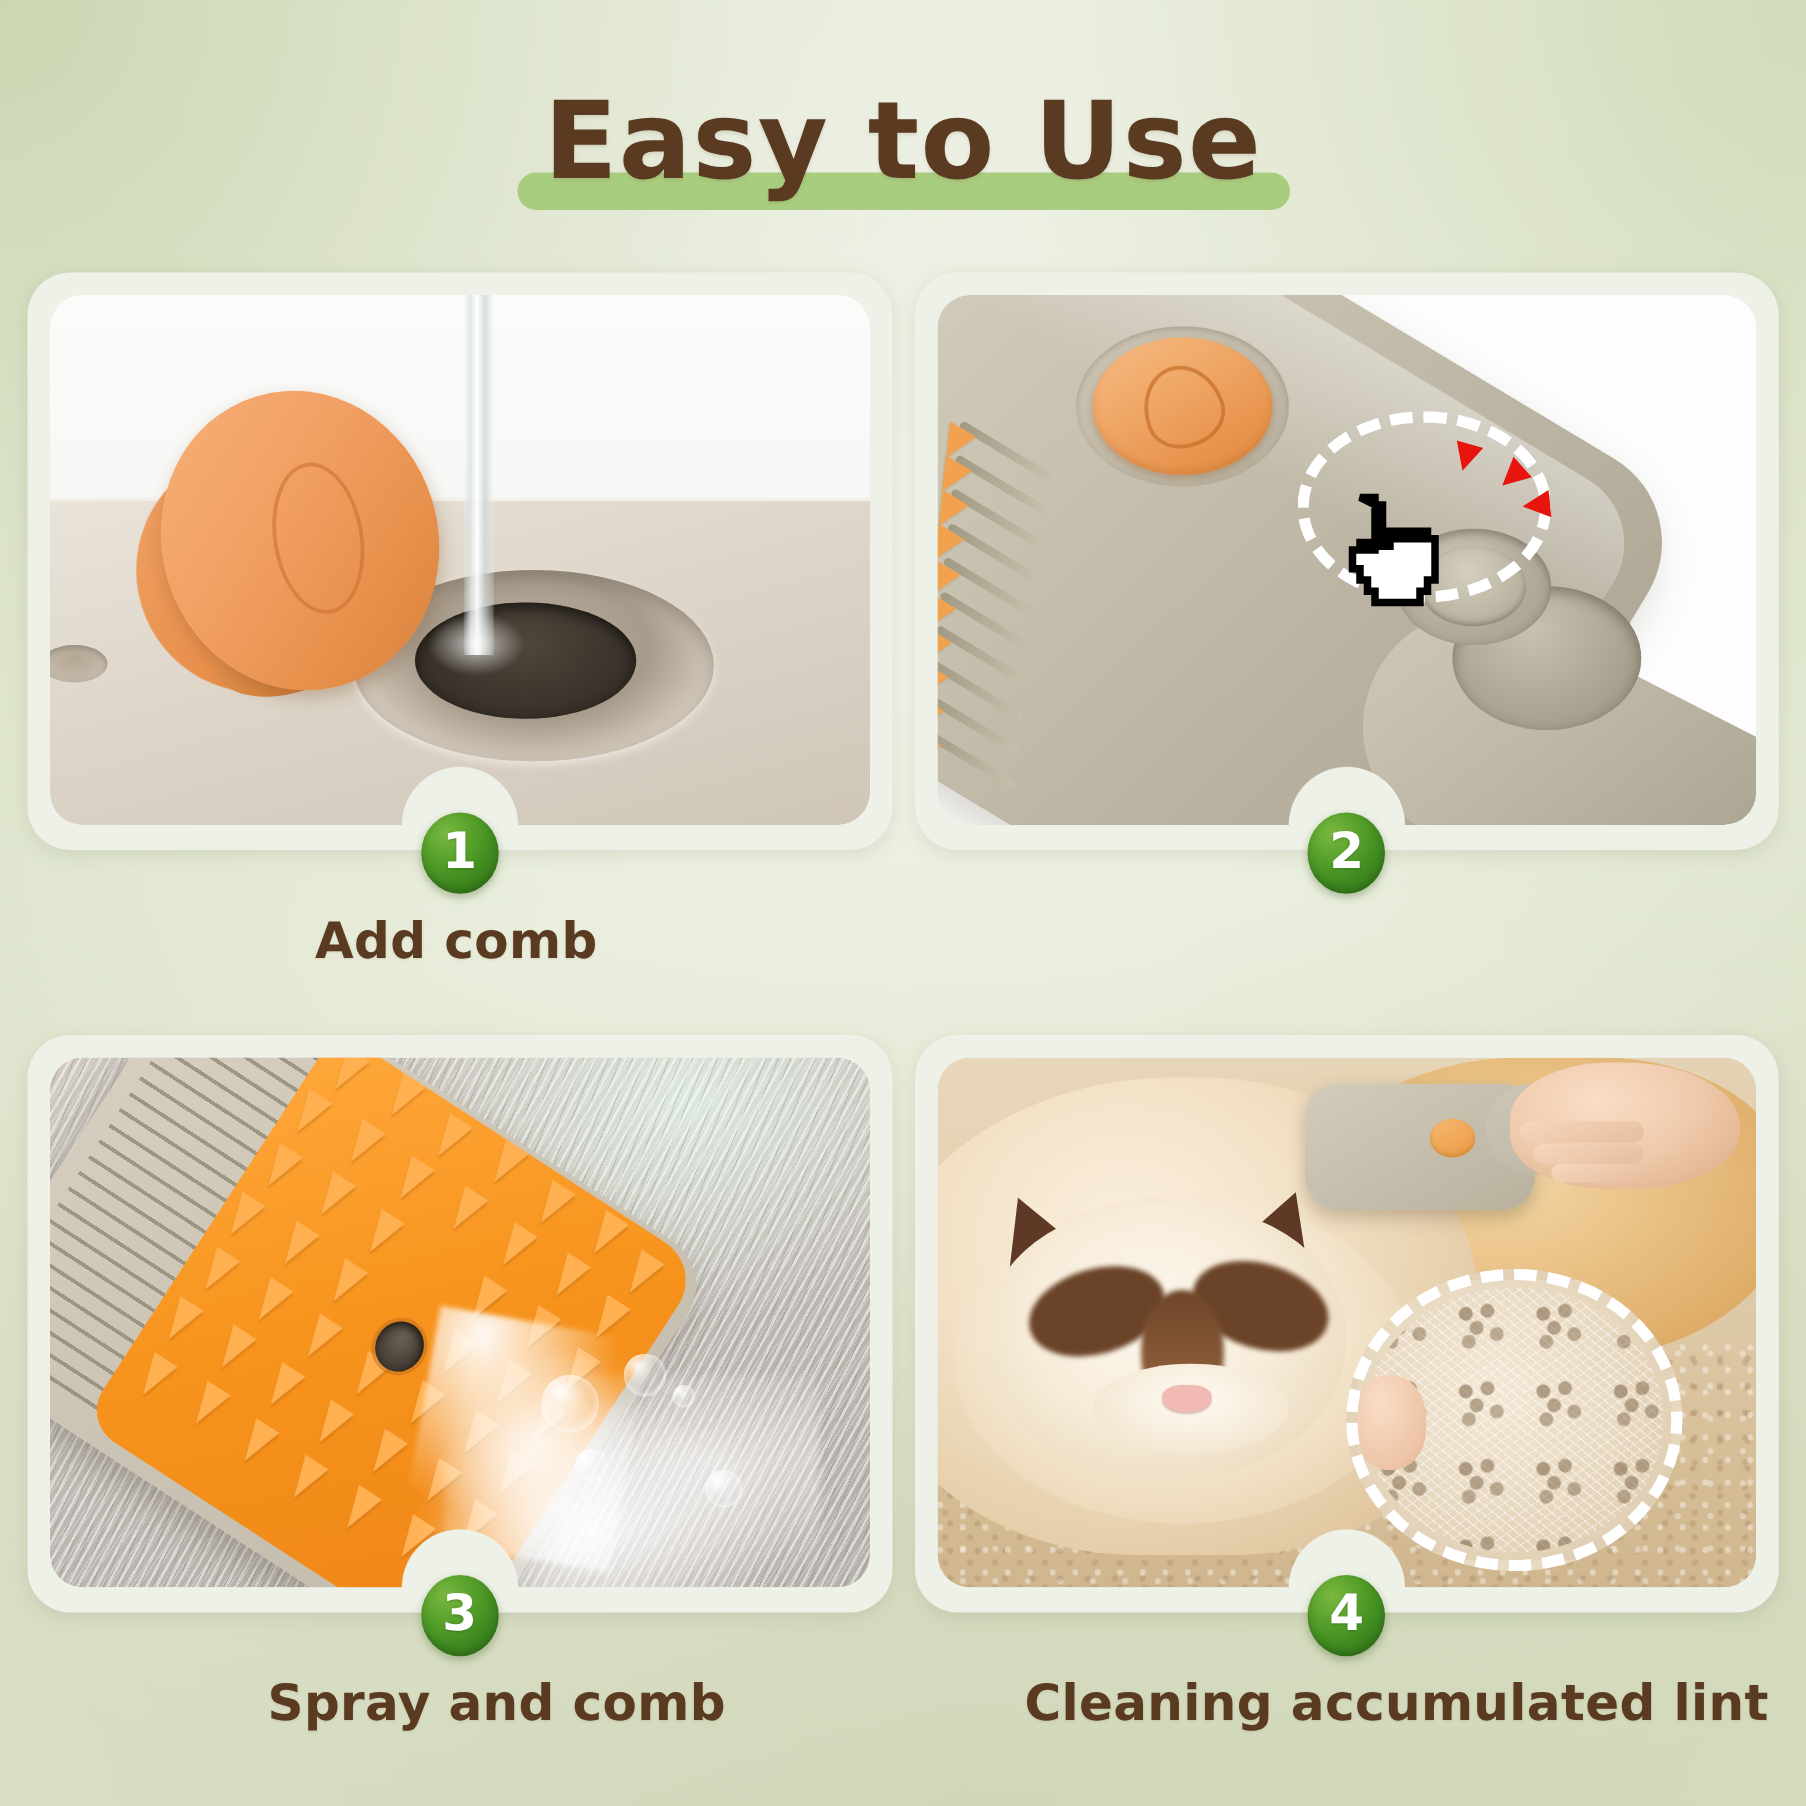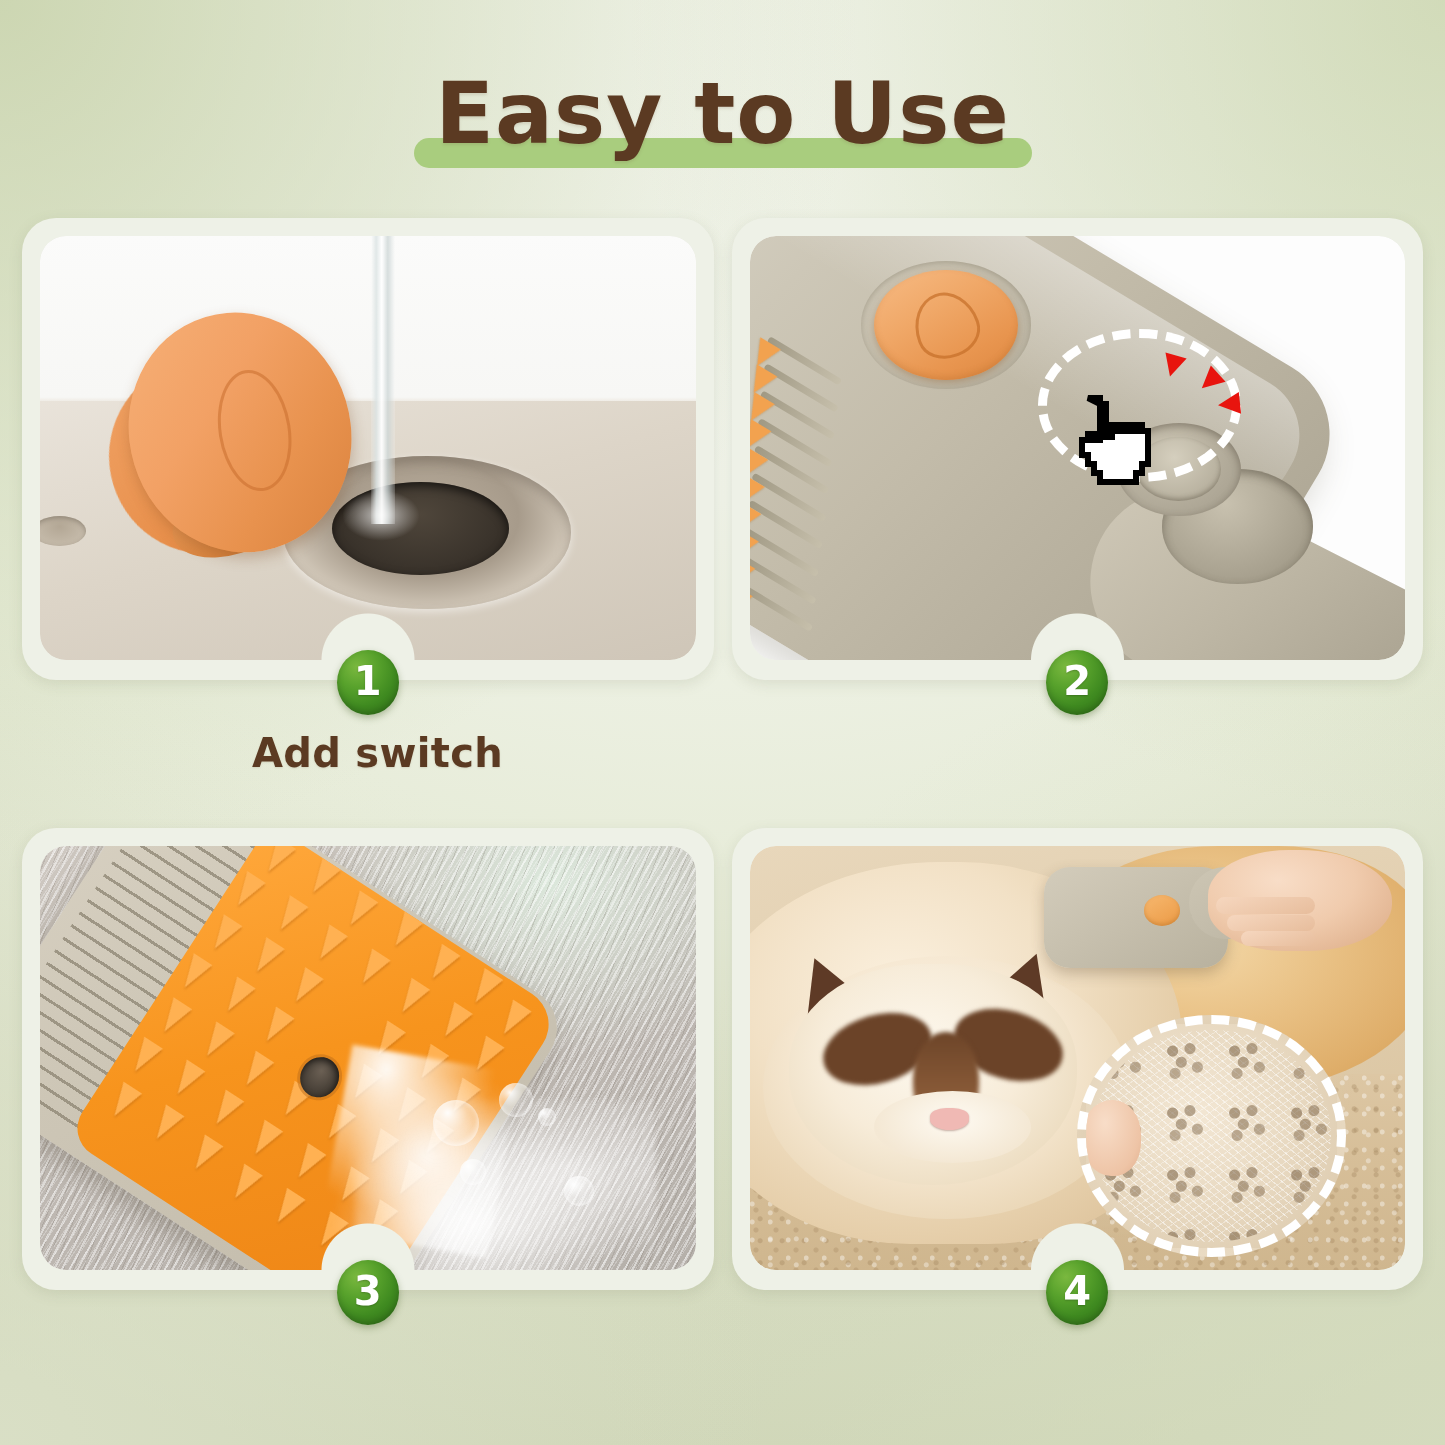--- a/index.html
+++ b/index.html
@@ -461,21 +461,21 @@
           <div class="cap-lid">
             <div class="cap-back"></div>
             <div class="cap-hinge"></div>
             <div class="cap-front">
               <div class="cap-groove"></div>
             </div>
           </div>
         </div>
       </div>
       <div class="badge">1</div>
-      <div class="caption cap1">Add switch</div>
+      <div class="caption cap1">Add comb</div>
     </div>
 
     <div class="cell">
       <div class="frame"></div>
       <div class="photo">
         <div class="photo-inner p2">
           <div class="body">
             <div class="body-hl"></div>
           </div>
           <div class="teeth">
@@ -581,20 +581,21 @@
           <div class="steam"></div>
           <div class="mist"></div>
           <div class="bub" style="left:60%;top:60%;width:46px;height:46px;"></div>
           <div class="bub" style="left:70%;top:56%;width:34px;height:34px;"></div>
           <div class="bub" style="left:76%;top:62%;width:18px;height:18px;"></div>
           <div class="bub" style="left:64%;top:74%;width:26px;height:26px;"></div>
           <div class="bub" style="left:80%;top:78%;width:30px;height:30px;"></div>
         </div>
       </div>
       <div class="badge">3</div>
+      <div class="caption cap3">Spray and comb</div>
     </div>
 
     <div class="cell">
       <div class="frame"></div>
       <div class="photo">
         <div class="photo-inner p4">
           <div class="carpet"></div>
           <div class="orange-fur"></div>
           <div class="cat-body"></div>
           <div class="cat-ruff"></div>
@@ -618,16 +619,17 @@
             <div class="finger" style="left:18%;top:80%;width:40%;height:15%;"></div>
           </div>
 
           <div class="lint-circle">
             <div class="lint-fill"></div>
             <div class="thumb"></div>
           </div>
         </div>
       </div>
       <div class="badge">4</div>
+      <div class="caption cap4">Cleaning accumulated lint</div>
     </div>
 
   </div>
 </div>
 
 </body></html>

